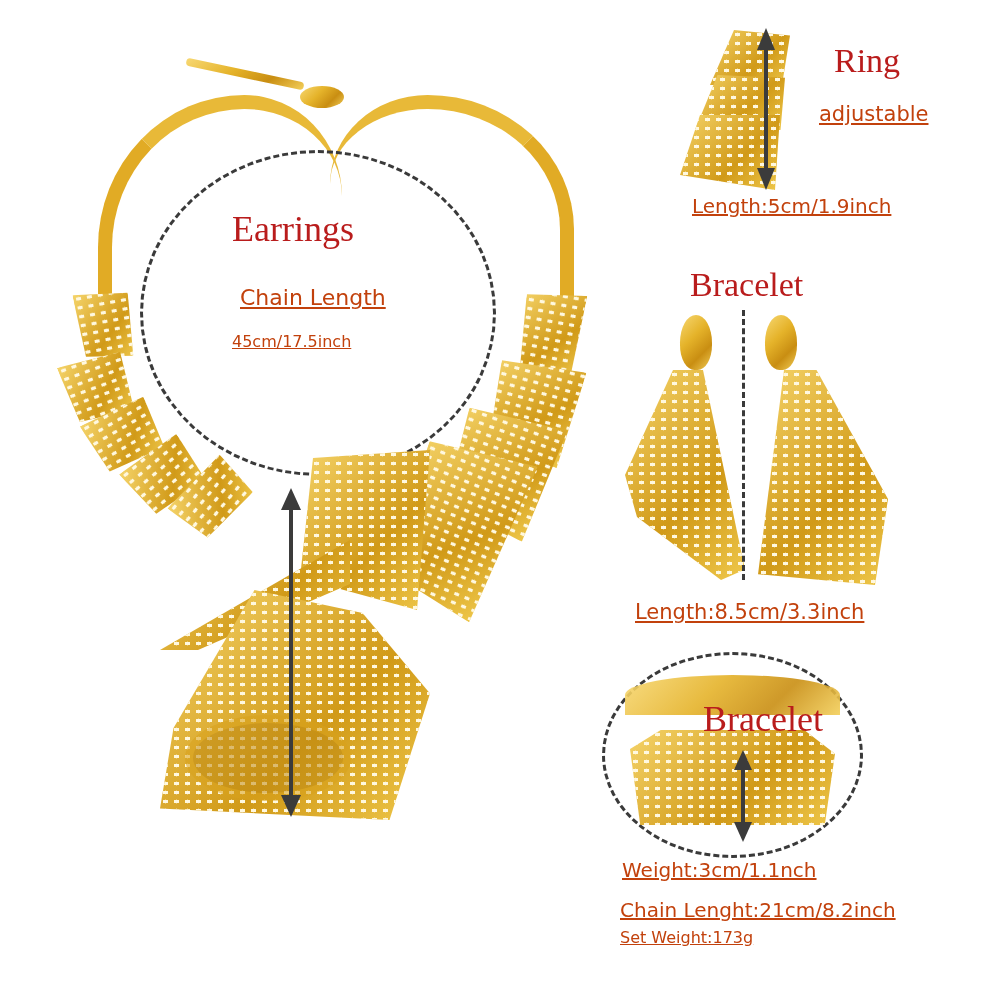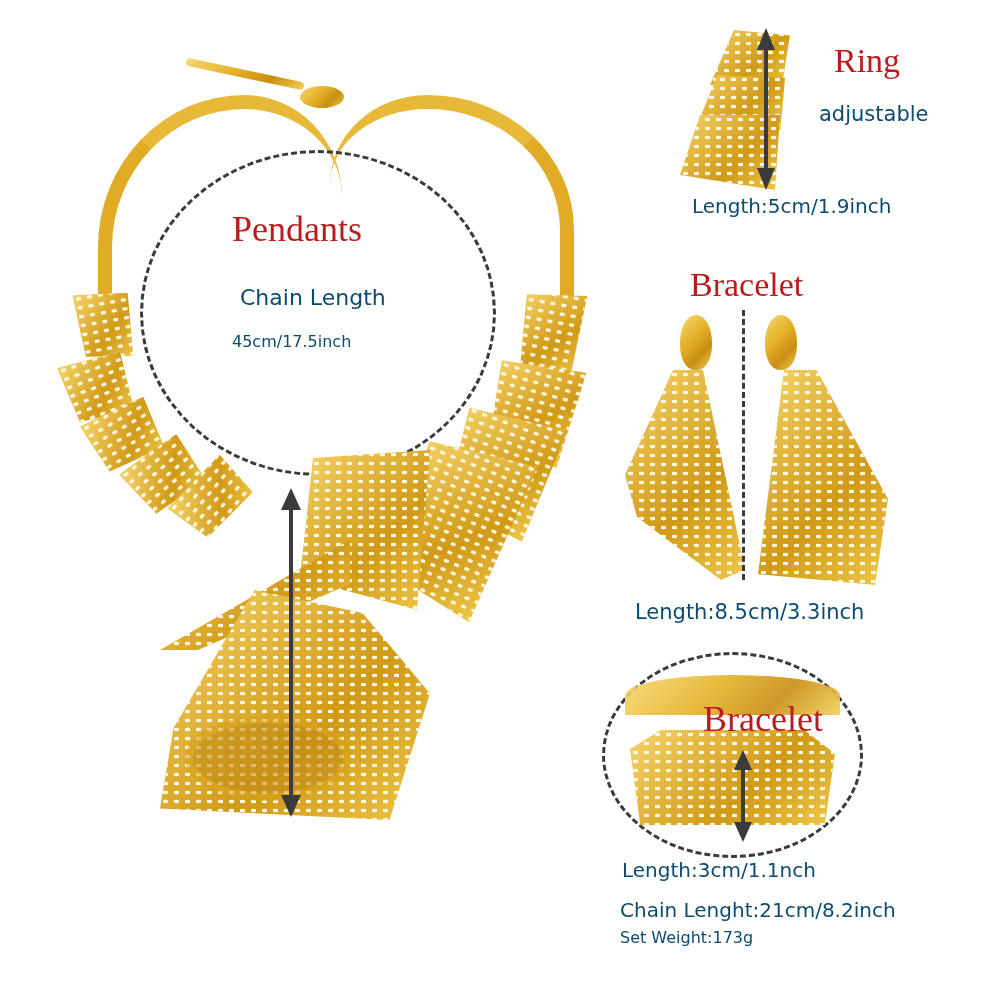--- a/index.html
+++ b/index.html
@@ -1,40 +1,40 @@
 <!DOCTYPE html>
 <html><head>
 <meta charset="utf-8">
 <style>
   html,body{margin:0;padding:0;background:#ffffff;}
   body{width:1000px;height:1000px;position:relative;overflow:hidden;font-family:"Liberation Sans","DejaVu Sans",sans-serif;color:#111;}
   .abs{position:absolute;}
   .title-lg{font-size:36px;font-family:Liberation Serif, serif;color:#b91c1c;}
-  .txt{font-family:"DejaVu Sans",sans-serif;color:#0c4a6e;}
+  .txt{font-family:"DejaVu Sans",sans-serif;color:#c2410c;text-decoration:underline;}
   .gold{background:linear-gradient(135deg,#f7d873 0%,#e5b32a 40%,#c98e12 70%,#f3cf5a 100%);}
   .holes{background-image:radial-gradient(ellipse 4px 3px at 50% 50%, #fff8df 60%, transparent 70%),linear-gradient(135deg,#f5d46a,#d19a18 60%,#efc84b);
          background-size:11px 9px,100% 100%;}
   .dash-ellipse{border:3px dashed #3a3a3a;border-radius:50%;}
   .arrow-line{background:#3b3b3b;}
 </style>
 </head>
 <body>
 
 <div class="abs" style="left:0;top:0;width:600px;height:900px;">
 
   <div class="abs gold" style="left:185px;top:70px;width:120px;height:8px;border-radius:4px;transform:rotate(12deg);"></div>
   <div class="abs gold" style="left:300px;top:86px;width:44px;height:22px;border-radius:50%;"></div>
 
   <div class="abs" style="left:98px;top:95px;width:230px;height:240px;border-left:14px solid #e1ab25;border-top:14px solid #e8b938;border-radius:60% 40% 0 0;"></div>
 
   <div class="abs" style="left:330px;top:95px;width:230px;height:210px;border-right:14px solid #e1ab25;border-top:14px solid #e8b938;border-radius:40% 60% 0 0;"></div>
 
   <div class="abs dash-ellipse" style="left:140px;top:150px;width:350px;height:320px;"></div>
 
-  <div class="abs title-lg" style="left:232px;top:208px;">Pendants</div>
+  <div class="abs title-lg" style="left:232px;top:208px;">Earrings</div>
   <div class="abs txt" style="left:240px;top:285px;font-size:22px;">Chain Length</div>
   <div class="abs txt" style="left:232px;top:332px;font-size:16px;">45cm/17.5inch</div>
 
   <div class="abs holes" style="left:78px;top:290px;width:55px;height:70px;transform:rotate(-10deg);clip-path:polygon(0 0,100% 10%,90% 100%,5% 90%);"></div>
   <div class="abs holes" style="left:66px;top:355px;width:65px;height:65px;transform:rotate(-20deg);clip-path:polygon(0 0,100% 10%,90% 100%,5% 90%);"></div>
   <div class="abs holes" style="left:90px;top:405px;width:70px;height:60px;transform:rotate(-30deg);clip-path:polygon(0 0,100% 10%,90% 100%,5% 90%);"></div>
   <div class="abs holes" style="left:130px;top:445px;width:70px;height:60px;transform:rotate(-40deg);clip-path:polygon(0 0,100% 10%,90% 100%,5% 90%);"></div>
   <div class="abs holes" style="left:175px;top:470px;width:75px;height:55px;transform:rotate(-50deg);clip-path:polygon(0 0,100% 10%,90% 100%,5% 90%);"></div>
 
   <div class="abs holes" style="left:520px;top:290px;width:60px;height:90px;transform:rotate(10deg);clip-path:polygon(0 10%,100% 0,95% 100%,10% 90%);"></div>
@@ -85,16 +85,16 @@
   <div class="abs dash-ellipse" style="left:2px;top:12px;width:255px;height:200px;"></div>
   <div class="abs gold" style="left:25px;top:35px;width:215px;height:40px;border-radius:50% 50% 0 0;opacity:.9;"></div>
   <div class="abs holes" style="left:30px;top:90px;width:205px;height:95px;clip-path:polygon(0 20%,15% 0,85% 0,100% 25%,95% 100%,5% 100%);"></div>
 
   <div class="abs title-lg" style="left:55px;top:58px;font-size:36px;margin-left:48px;">Bracelet</div>
 
   <div class="abs arrow-line" style="left:141px;top:125px;width:4px;height:65px;"></div>
   <div class="abs" style="left:134px;top:110px;border-left:9px solid transparent;border-right:9px solid transparent;border-bottom:20px solid #3b3b3b;"></div>
   <div class="abs" style="left:134px;top:182px;border-left:9px solid transparent;border-right:9px solid transparent;border-top:20px solid #3b3b3b;"></div>
 
-  <div class="abs txt" style="left:22px;top:218px;font-size:20px;">Length:3cm/1.1nch</div>
+  <div class="abs txt" style="left:22px;top:218px;font-size:20px;">Weight:3cm/1.1nch</div>
   <div class="abs txt" style="left:20px;top:258px;font-size:20px;">Chain Lenght:21cm/8.2inch</div>
   <div class="abs txt" style="left:20px;top:288px;font-size:16px;">Set Weight:173g</div>
 </div>
 
 </body></html>

